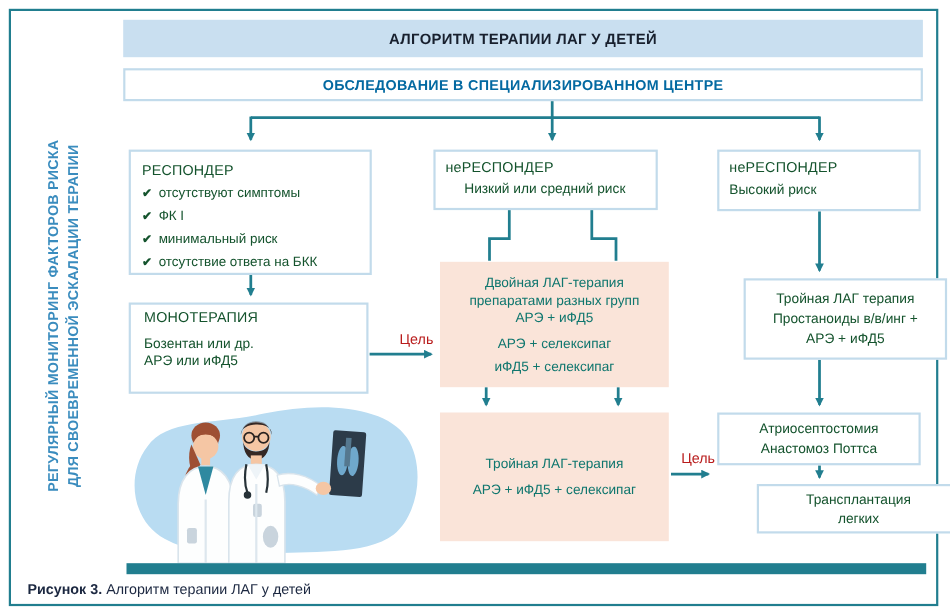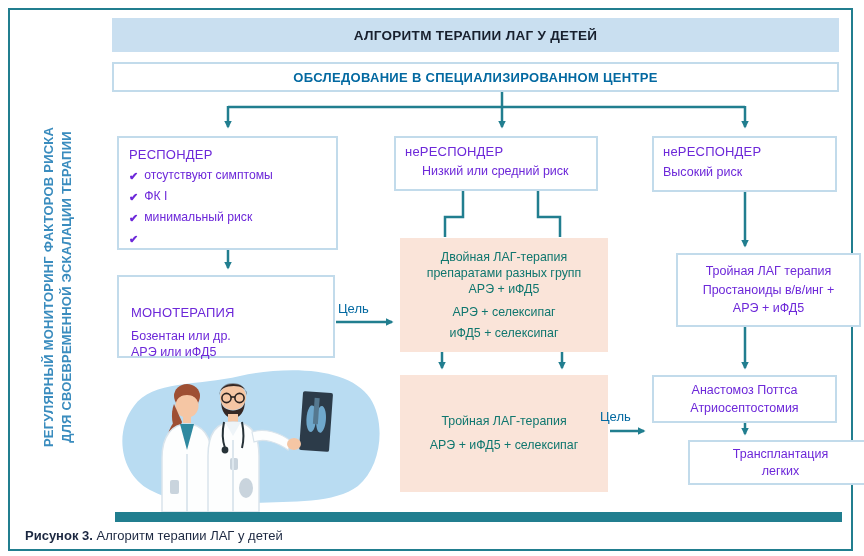--- a/index.html
+++ b/index.html
@@ -18,31 +18,31 @@
     font-size:13.5px; font-weight:700; letter-spacing:.3px; color:#18202e;
   }
   .hdr2 {
     position:absolute; left:112px; top:62px; width:727px; height:30px;
     background:#ffffff; border:2px solid #c2dbeb; box-sizing:border-box;
     display:flex; align-items:center; justify-content:center;
     font-size:13px; font-weight:700; letter-spacing:.3px; color:#0369a1;
   }
   .box {
     position:absolute; background:#ffffff; border:2px solid #c2dbeb;
-    box-sizing:border-box; font-size:12.5px; color:#6d28d9; z-index:2;
+    box-sizing:border-box; font-size:12.5px; color:#14532d; z-index:2;
   }
   .pink {
     position:absolute; background:#fae4d9; box-sizing:border-box;
     font-size:12.4px; color:#0f766e; z-index:2; text-align:center;
   }
   .title { font-size:13px; letter-spacing:.2px; }
   .chk-row { display:flex; gap:6px; align-items:flex-start; margin-top:4.5px; font-size:12.2px; }
   .chk { font-size:11px; font-weight:700; line-height:1.5; }
   .goal {
-    position:absolute; font-size:13px; color:#0369a1; text-align:left; z-index:3;
+    position:absolute; font-size:13px; color:#b91c1c; text-align:right; z-index:3;
   }
   .vlabel {
     position:absolute; left:-140px; top:267px; width:400px; height:40px;
     transform:rotate(-90deg); text-align:center;
     font-size:13px; font-weight:700; color:#3a8cbe; line-height:1.35; letter-spacing:.2px;
     z-index:2;
   }
   .conn { position:absolute; left:0; top:0; z-index:1; pointer-events:none; }
   .illu { position:absolute; left:112px; top:362px; z-index:2; }
   .teal-bar {
@@ -113,25 +113,26 @@
       <div class="chk-row">
         <span class="chk">✔</span>
         <span>ФК I</span>
       </div>
       <div class="chk-row">
         <span class="chk">✔</span>
         <span>минимальный риск</span>
       </div>
       <div class="chk-row">
         <span class="chk">✔</span>
-      </div>
-    </div>
-  </div>
-
-  <div class="box" style="left:117px; top:275px; width:218px; height:83px; padding:28px 12px;">
+        <span>отсутствие ответа на БКК</span>
+      </div>
+    </div>
+  </div>
+
+  <div class="box" style="left:117px; top:275px; width:218px; height:83px; padding:4px 12px;">
     <div class="title">МОНОТЕРАПИЯ</div>
     <div style="margin-top:8px; line-height:1.3;">
       <div>Бозентан или др.</div>
       <div>АРЭ или иФД5</div>
     </div>
   </div>
 
   <div class="goal" style="left:338px; top:301px; width:56px;">Цель</div>
 
   <div class="box" style="left:394px; top:136px; width:204px; height:55px; padding:6px 9px;">
@@ -166,22 +167,22 @@
   <div class="box flexc c" style="left:676px; top:253px; width:185px; height:74px; padding:4px;">
     <div style="line-height:1.5;">
       <div>Тройная ЛАГ терапия</div>
       <div>Простаноиды в/в/инг +</div>
       <div>АРЭ + иФД5</div>
     </div>
   </div>
 
   <div class="box flexc c" style="left:652px; top:375px; width:185px; height:48px; padding:4px;">
     <div style="line-height:1.45;">
+      <div>Атриосептостомия</div>
       <div>Анастомоз Поттса</div>
-      <div>Атриосептостомия</div>
     </div>
   </div>
 
   <div class="box flexc c" style="left:688px; top:440px; width:185px; height:45px; padding:3px;">
     <div style="line-height:1.35;">
       <div>Трансплантация</div>
       <div>легких</div>
     </div>
   </div>
 

